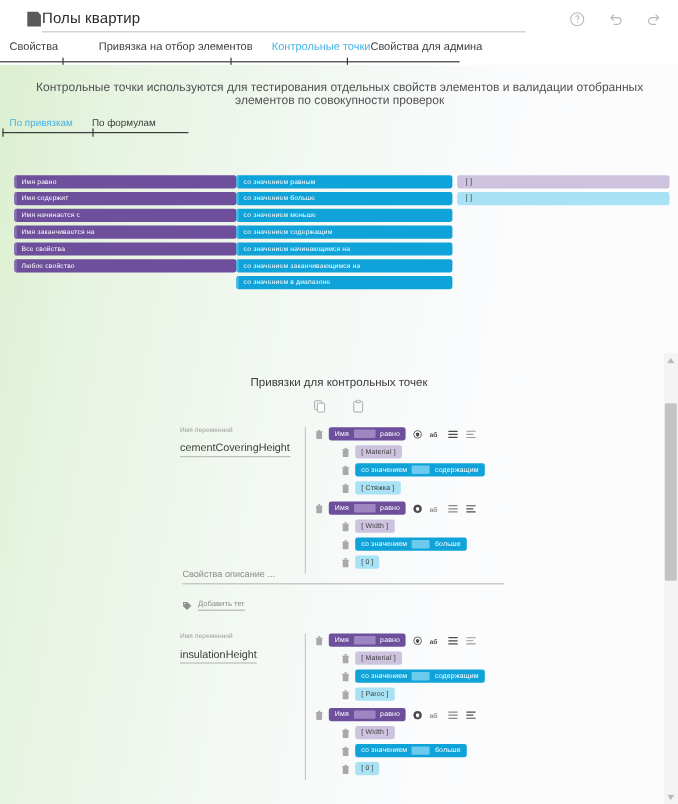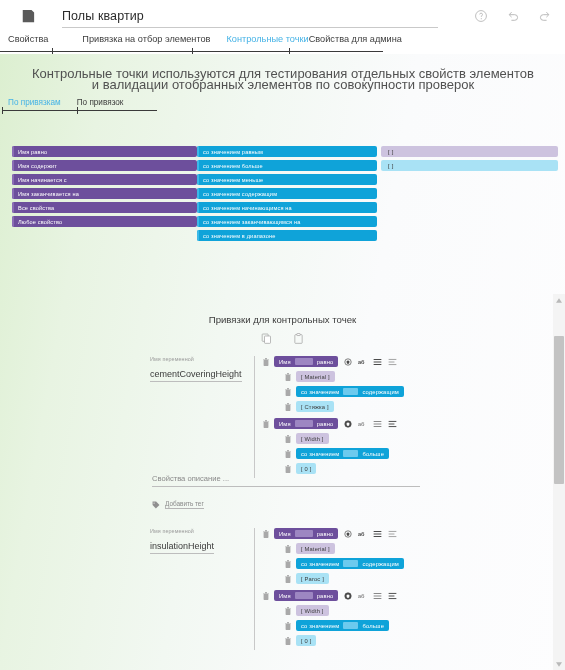--- a/index.html
+++ b/index.html
@@ -10,21 +10,21 @@
     overflow: hidden;
   }
   #root { position: relative; width: 565px; height: 670px; overflow: hidden; }
 
   
   .topbar {
     position: absolute; top: 0; left: 0; width: 565px; height: 31px;
     background: #ffffff; display: flex; align-items: center;
   }
   .save-icon { margin-left: 21px; width: 14px; height: 14px; color: #5a5a5a; display:block; }
-  .title-wrap { margin-left: 27px; flex: 1 1 auto; position: relative; }
+  .title-wrap { flex: 1 1 auto; position: relative; }
   .doc-title {
     font-size: 12.5px; color: #2b2b2b; letter-spacing: .1px;
     padding-bottom: 3px; display: inline-block; width: 100%;
   }
   .title-underline {
     position:absolute; left:0; right:36px; bottom:-2px; height:1px; background:#c9c9c9;
   }
   .topbar-actions { display:flex; align-items:center; gap: 18px; margin-right: 13px; }
   .ico-btn { width: 14px; height: 14px; color: #b7b7b7; display:block; }
 
@@ -43,21 +43,21 @@
   }
   .tick { position:absolute; top:48px; width:1px; height:7px; background:#3a3a3a; }
 
   
   .panel {
     position: absolute; top: 54px; left: 0; width: 565px; height: 616px;
     background: linear-gradient(100deg, #dcefd0 0%, #e8f4e2 16%, #f2f8f2 40%, #fafbfc 62%, #fdfdfe 100%);
   }
   .panel-note {
     position:absolute; top:14px; left:28px; width:510px;
-    font-size: 13px; color: #515151; text-align:center; line-height: 11px;
+    font-size: 10px; color: #515151; text-align:center; line-height: 11px;
   }
 
   
   .subtabs { position:absolute; top:44px; left:8px; display:flex; align-items:flex-start; }
   .subtab { font-size: 8.2px; color:#3c3c3c; white-space:nowrap; padding-bottom:3px; }
   .subtab.active { color:#46b3e6; }
   .subtabs-rule { position:absolute; top:56px; left:2px; width:155px; height:1px; background:#3a3a3a; }
   .subtick { position:absolute; top:53px; width:1px; height:7px; background:#3a3a3a; }
 
   
@@ -197,21 +197,21 @@
   <div class="tick" style="left:52px"></div>
   <div class="tick" style="left:192px"></div>
   <div class="tick" style="left:289px"></div>
 
   <div class="panel">
 
     <div class="panel-note">Контрольные точки используются для тестирования отдельных свойств элементов и валидации отобранных элементов по совокупности проверок</div>
 
     <div class="subtabs">
       <div class="subtab active">По привязкам</div>
-      <div class="subtab" style="margin-left:16px">По привязок</div>
+      <div class="subtab" style="margin-left:16px">По формулам</div>
     </div>
     <div class="subtabs-rule"></div>
     <div class="subtick" style="left:2px"></div>
     <div class="subtick" style="left:77px"></div>
 
 
     <div class="palette">
 
       <div class="pal-col c1">
         <div class="blk purple">

